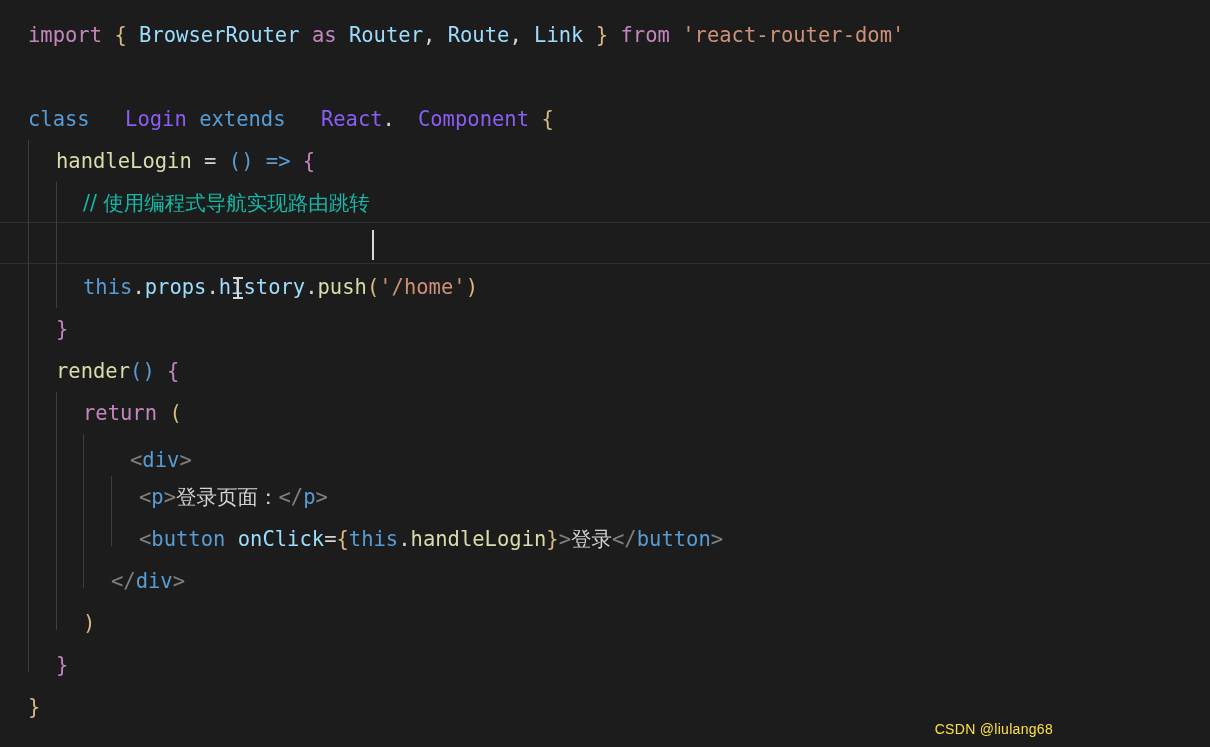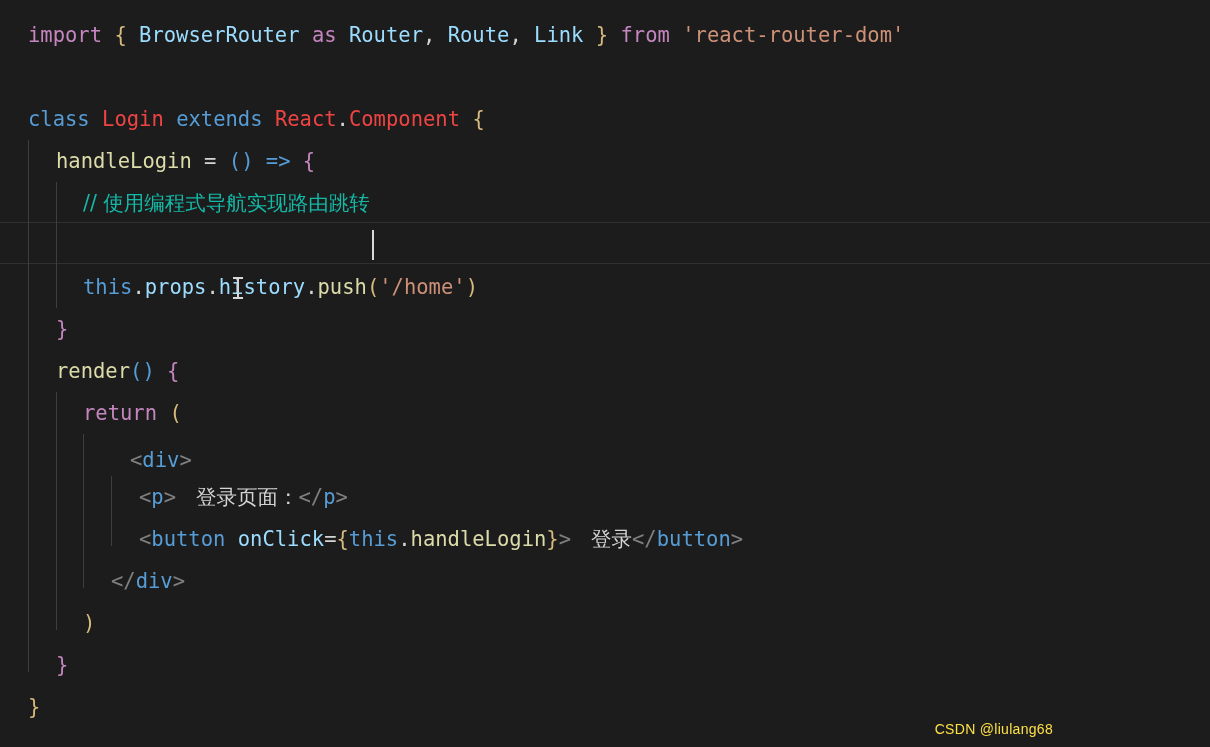--- a/index.html
+++ b/index.html
@@ -107,32 +107,32 @@
     font-family: "Liberation Sans", sans-serif;
     font-size: 14px;
     color: #fde047;
     letter-spacing: 0.3px;
     white-space: nowrap;
   }
 
   
   .t-keyword      { color: #c586c0; }  
   .t-ctrl         { color: #569cd6; }  
-  .t-type         { color: #ef4444; }  
+  .t-type         { color: #8b5cf6; margin-left: 23px; }  
   .t-var          { color: #9cdcfe; }  
   .t-func         { color: #dcdcaa; }  
   .t-string       { color: #ce9178; }  
   .t-punct        { color: #d4d4d4; }  
   .t-brace-y      { color: #d7ba7d; }  
   .t-brace-v      { color: #c586c0; }
   .t-brace-b      { color: #569cd6; }
   .t-tag          { color: #569cd6; }  
   .t-tagbr        { color: #808080; }  
   .t-plain        { color: #d4d4d4; }
-  .t-cjk          { color: #d4d4d4; font-family: "DejaVu Sans", sans-serif; margin-left: 20px; }
+  .t-cjk          { color: #d4d4d4; font-family: "DejaVu Sans", sans-serif; }
   .t-cjk-comment  { color: #14b8a6; font-family: "DejaVu Sans", sans-serif; }
   .t-arrow        { color: #569cd6; }
 </style>
 </head>
 <body>
 
 <div id="editor">
 
   <div class="code-surface">
 

